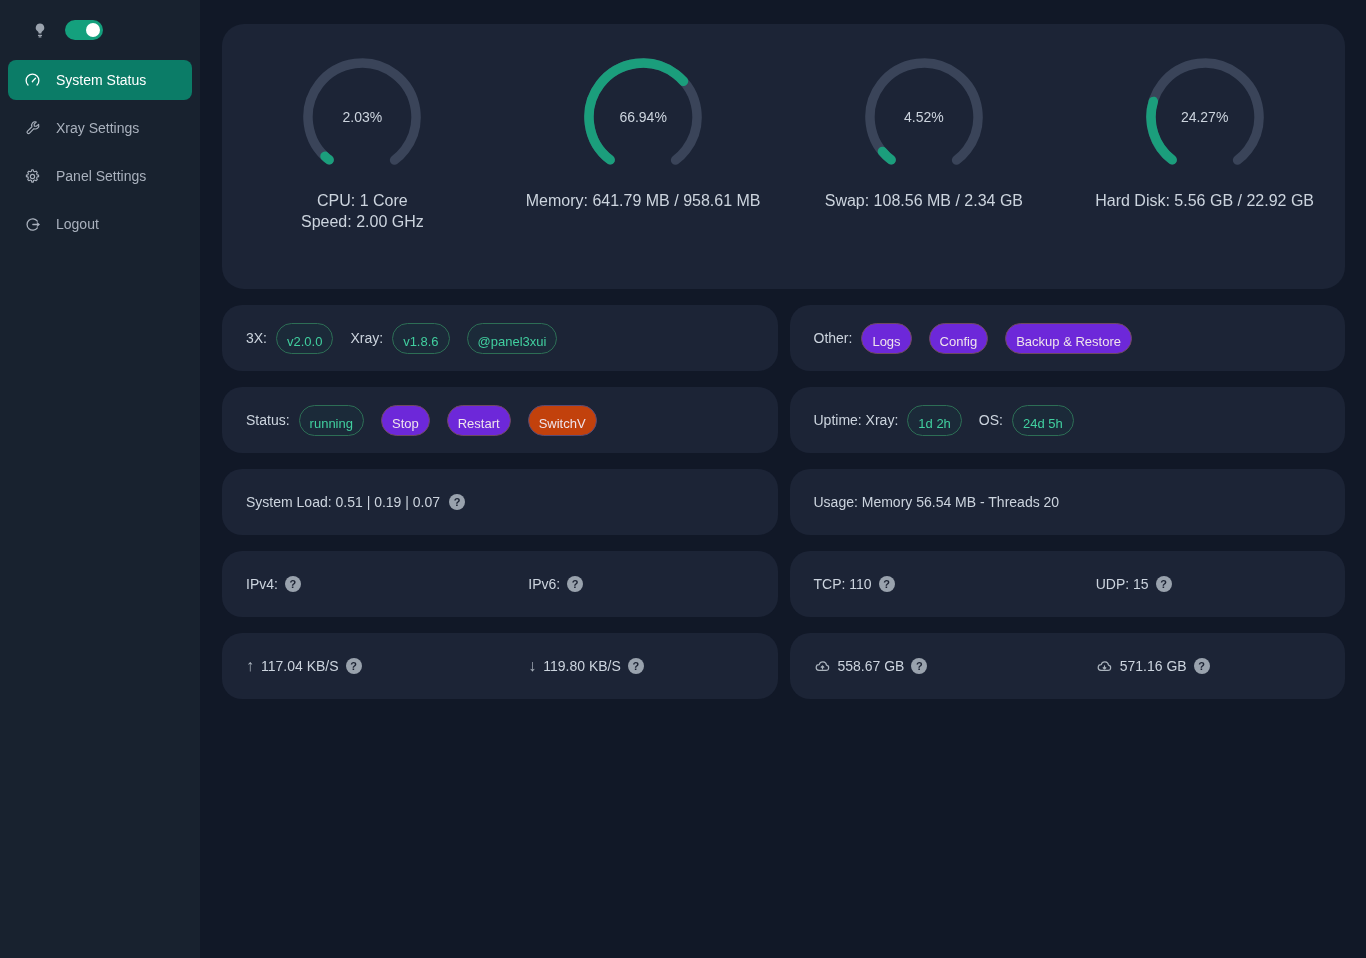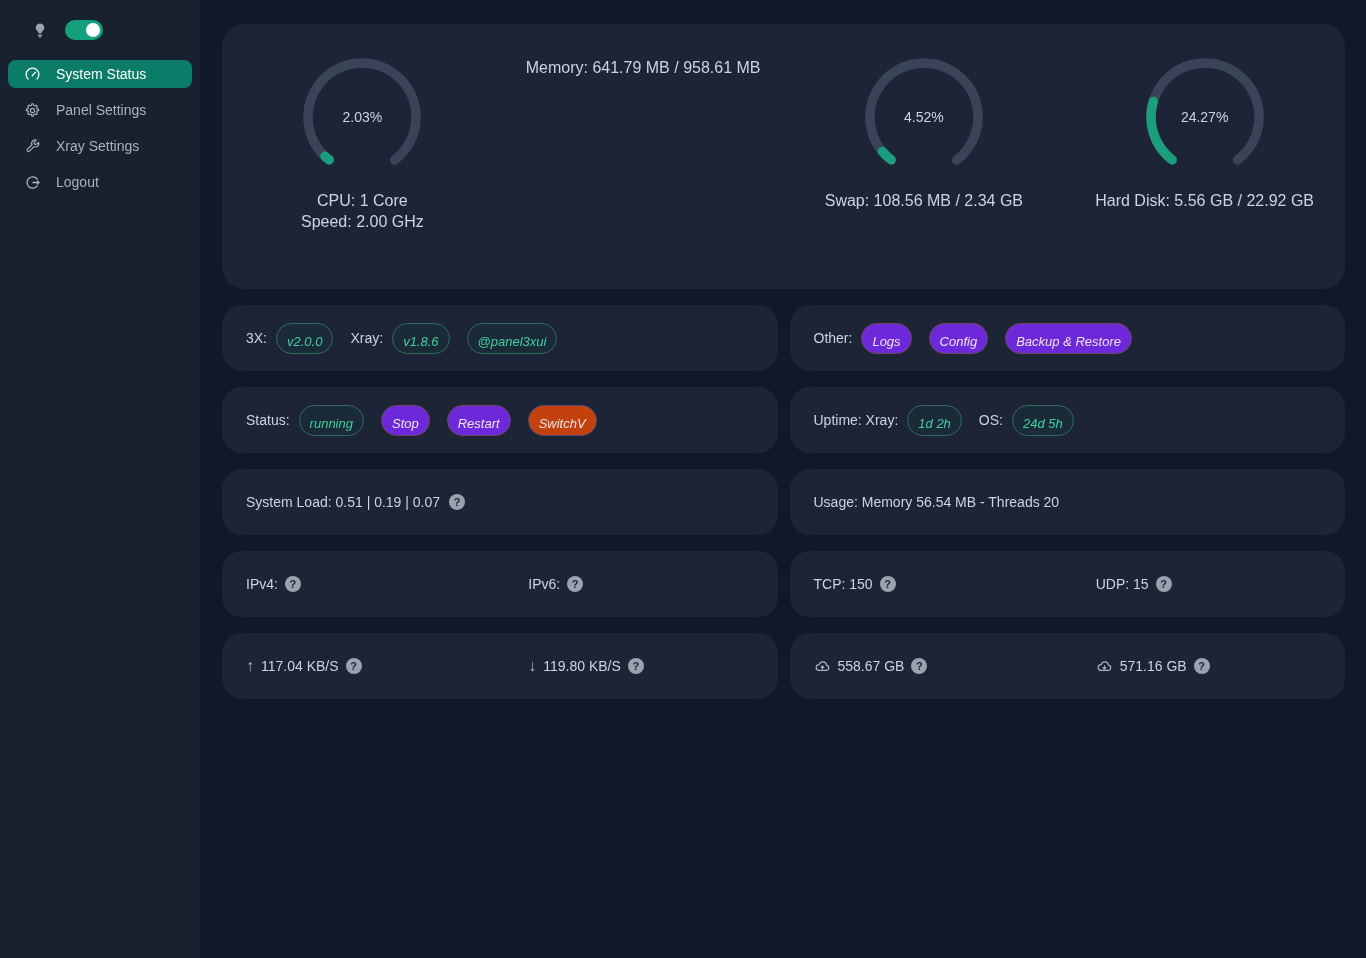--- a/index.html
+++ b/index.html
@@ -25,21 +25,21 @@
     width:38px; height:20px; border-radius:10px;
     background:#14a07d; position:relative; cursor:pointer;
   }
   .switch .knob {
     position:absolute; right:3px; top:3px;
     width:14px; height:14px; border-radius:50%; background:#ffffff;
   }
   .menu { display:flex; flex-direction:column; gap:8px; padding:0 8px; }
   .menu-item {
     display:flex; align-items:center; gap:15px;
-    height:28px; border-radius:8px; padding:0 16px;
+    height:40px; border-radius:8px; padding:0 16px;
     color:#a9b1bd; font-size:14px; cursor:pointer;
   }
   .menu-item.active { background:#0b7c67; color:#ffffff; }
   .menu-item .mi-icon { display:flex; width:17px; justify-content:center; }
 
   
   .main { flex:1; padding:24px 21px 0 22px; }
   .card {
     background:#1c2436; border-radius:20px;
     color:#ccd4de; font-size:14px;
@@ -66,21 +66,21 @@
   }
   .row-card { display:flex; align-items:center; padding:0 24px; gap:9px; }
   .row-card.split { padding:0; }
   .half { flex:1; display:flex; align-items:center; gap:7px; padding-left:24px; }
   .lbl { white-space:nowrap; }
   .grp { margin-left:8px; }
 
   .badge {
     display:inline-flex; align-items:center; border-radius:999px;
     padding:9px 10px 3px 10px; font-size:13px; line-height:17px;
-    border:1px solid transparent; cursor:pointer; white-space:nowrap;font-style:italic;
+    border:1px solid transparent; cursor:pointer; white-space:nowrap;
   }
   .badge.green { color:#41cf9f; border-color:#2d6e55; background:rgba(24,160,120,0.06); }
   .badge.pink  { color:#efe4ec; border-color:#6f495f; background:#6d28d9; }
   .badge.purple{ color:#efe4ec; border-color:#574a74; background:#c2410c; }
 
   .qicon {
     width:16px; height:16px; border-radius:50%;
     background:#99a2ad; color:#1b2232;
     font-size:11px; font-weight:bold;
     display:inline-flex; align-items:center; justify-content:center;
@@ -112,34 +112,34 @@
         <svg width="17" height="17" viewBox="0 0 24 24" fill="none" stroke="currentColor" stroke-width="1.8" stroke-linecap="round">
           <path d="M5.64 18.36a9 9 0 1 1 12.72 0"></path>
           <path d="M12 13.2l4.2-4.4"></path>
           <circle cx="12" cy="13.6" r="1.1" fill="currentColor" stroke="none"></circle>
         </svg>
       </span>
       <span>System Status</span>
     </div>
     <div class="menu-item">
       <span class="mi-icon">
+        <svg width="17" height="17" viewBox="0 0 24 24" fill="none" stroke="currentColor" stroke-width="1.6" stroke-linejoin="round" stroke-linecap="round">
+          <path d="M20.7 6.2a5 5 0 0 1-6.7 6.1l-6.5 6.5a2 2 0 0 1-2.8-2.8l6.5-6.5a5 5 0 0 1 6.1-6.7l-3 3 .3 2.8 2.8.3 3.3-2.7z"></path>
+        </svg>
+      </span>
+      <span>Xray Settings</span>
+    </div>
+    <div class="menu-item">
+      <span class="mi-icon">
         <svg width="17" height="17" viewBox="0 0 24 24" fill="none" stroke="currentColor" stroke-width="1.6" stroke-linejoin="round">
           <path d="M10.9 2.5h2.2l.3 2.1c.6.2 1.2.4 1.7.8l2-.9 1.6 1.6-.9 2c.3.5.6 1.1.7 1.7l2.1.3v2.2l-2.1.3c-.2.6-.4 1.2-.7 1.7l.9 2-1.6 1.6-2-.9c-.5.3-1.1.6-1.7.8l-.3 2.1h-2.2l-.3-2.1c-.6-.2-1.2-.4-1.7-.8l-2 .9-1.6-1.6.9-2c-.3-.5-.6-1.1-.7-1.7l-2.1-.3v-2.2l2.1-.3c.2-.6.4-1.2.7-1.7l-.9-2 1.6-1.6 2 .9c.5-.3 1.1-.6 1.7-.8l.3-2.1z"></path>
           <circle cx="12" cy="12" r="3"></circle>
         </svg>
       </span>
       <span>Panel Settings</span>
-    </div>
-    <div class="menu-item">
-      <span class="mi-icon">
-        <svg width="17" height="17" viewBox="0 0 24 24" fill="none" stroke="currentColor" stroke-width="1.6" stroke-linejoin="round" stroke-linecap="round">
-          <path d="M20.7 6.2a5 5 0 0 1-6.7 6.1l-6.5 6.5a2 2 0 0 1-2.8-2.8l6.5-6.5a5 5 0 0 1 6.1-6.7l-3 3 .3 2.8 2.8.3 3.3-2.7z"></path>
-        </svg>
-      </span>
-      <span>Xray Settings</span>
     </div>
     <div class="menu-item">
       <span class="mi-icon">
         <svg width="17" height="17" viewBox="0 0 24 24" fill="none" stroke="currentColor" stroke-width="1.8" stroke-linecap="round">
           <path d="M18.8 7.3a8 8 0 1 0 0 9.4"></path>
           <path d="M12.5 12H21"></path>
           <path d="M18.7 9.7 21 12l-2.3 2.3"></path>
         </svg>
       </span>
       <span>Logout</span>
@@ -156,20 +156,27 @@
           <circle cx="60" cy="60" r="54" fill="none" stroke="#3a4459" stroke-width="9.5" stroke-linecap="round" stroke-dasharray="268.6 339.3" transform="rotate(127.5 60 60)"></circle>
           <circle cx="60" cy="60" r="54" fill="none" stroke="#1b9e7c" stroke-width="9.5" stroke-linecap="round" transform="rotate(127.5 60 60)" stroke-dasharray="5.45 339.3"></circle>
         </svg>
         <div class="gauge-pct">2.03%</div>
       </div>
       <div class="gauge-label">CPU: 1 Core</div>
       <div class="gauge-label">Speed: 2.00 GHz</div>
     </div>
 
     <div class="gauge-col">
+      <div class="gauge-wrap">
+        <svg width="120" height="120" viewBox="0 0 120 120">
+          <circle cx="60" cy="60" r="54" fill="none" stroke="#3a4459" stroke-width="9.5" stroke-linecap="round" stroke-dasharray="268.6 339.3" transform="rotate(127.5 60 60)"></circle>
+          <circle cx="60" cy="60" r="54" fill="none" stroke="#1b9e7c" stroke-width="9.5" stroke-linecap="round" transform="rotate(127.5 60 60)" stroke-dasharray="179.80 339.3"></circle>
+        </svg>
+        <div class="gauge-pct">66.94%</div>
+      </div>
       <div class="gauge-label">Memory: 641.79 MB / 958.61 MB</div>
     </div>
 
     <div class="gauge-col">
       <div class="gauge-wrap">
         <svg width="120" height="120" viewBox="0 0 120 120">
           <circle cx="60" cy="60" r="54" fill="none" stroke="#3a4459" stroke-width="9.5" stroke-linecap="round" stroke-dasharray="268.6 339.3" transform="rotate(127.5 60 60)"></circle>
           <circle cx="60" cy="60" r="54" fill="none" stroke="#1b9e7c" stroke-width="9.5" stroke-linecap="round" transform="rotate(127.5 60 60)" stroke-dasharray="12.14 339.3"></circle>
         </svg>
         <div class="gauge-pct">4.52%</div>
@@ -236,21 +243,21 @@
         <span class="qicon">?</span>
       </span>
       <span class="half">
         <span class="lbl">IPv6:</span>
         <span class="qicon">?</span>
       </span>
     </section>
 
     <section class="card row-card split">
       <span class="half">
-        <span class="lbl">TCP: 150</span>
+        <span class="lbl">TCP: 110</span>
         <span class="qicon">?</span>
       </span>
       <span class="half">
         <span class="lbl">UDP: 15</span>
         <span class="qicon">?</span>
       </span>
     </section>
 
     <section class="card row-card split">
       <span class="half">

